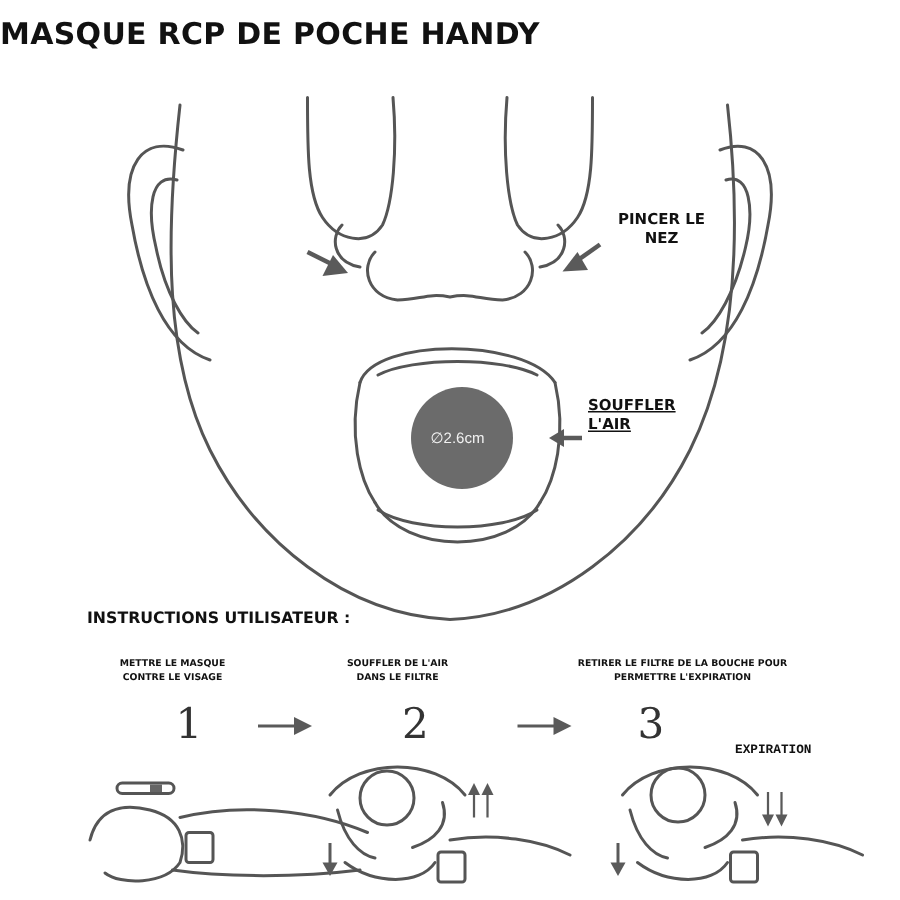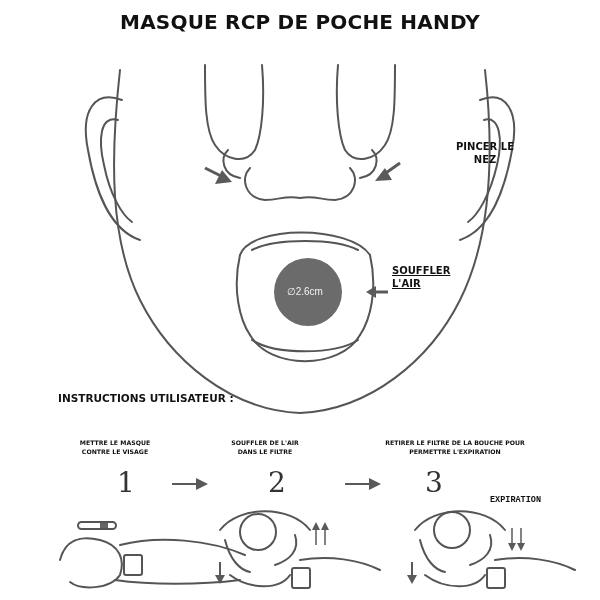--- a/index.html
+++ b/index.html
@@ -1,20 +1,20 @@
 <!DOCTYPE html>
 <html><head>
 <meta charset="utf-8">
 <style>
   html,body{margin:0;padding:0;background:#fff;}
   body{width:600px;height:600px;position:relative;overflow:hidden;font-family:"DejaVu Sans",sans-serif;color:#111;}
   .abs{position:absolute;}
-  .title{top:10px;left:0;width:600px;text-align:center;font-weight:bold;font-size:20px;letter-spacing:0.2px;}
+  .title{top:10px;left:0;width:600px;text-align:left;font-weight:bold;font-size:20px;letter-spacing:0.2px;}
   .lbl{font-weight:bold;font-size:10px;line-height:13px;}
-  .instr{left:58px;top:392px;font-weight:bold;font-size:10.5px;text-align:right;}
+  .instr{left:58px;top:406px;font-weight:bold;font-size:10.5px;text-align:right;}
   .step-cap{font-weight:bold;font-size:6.2px;line-height:8.5px;text-align:center;}
   .step-num{font-family:"DejaVu Serif",serif;font-size:28px;color:#333;font-weight:normal;}
   .diam{font-family:"Liberation Sans",sans-serif;color:#f2f2f2;font-size:10px;}
   svg{position:absolute;left:0;top:0;}
   .exp{font-family:Liberation Mono, monospace;font-weight:bold;font-size:8.5px;}
 </style>
 </head>
 <body>
 
 <svg width="600" height="600" viewBox="0 0 600 600">
@@ -92,21 +92,21 @@
     <polygon points="521,551 517,543 525,543" stroke="none"></polygon>
     <line x1="220" y1="562" x2="220" y2="578" stroke-width="2"></line>
     <polygon points="220,584 215,575 225,575" stroke="none"></polygon>
     <line x1="412" y1="562" x2="412" y2="578" stroke-width="2"></line>
     <polygon points="412,584 407,575 417,575" stroke="none"></polygon>
   </g>
 </svg>
 
 <div class="abs title">MASQUE RCP DE POCHE HANDY</div>
 
-<div class="abs lbl" style="left:412px;top:140px;text-align:center;margin-left:44px;">
+<div class="abs lbl" style="left:412px;top:140px;text-align:center;">
   <div>PINCER LE</div>
   <div>NEZ</div>
 </div>
 
 <div class="abs lbl" style="left:392px;top:264px;text-decoration:underline;">
   <div>SOUFFLER</div>
   <div>L'AIR</div>
 </div>
 
 <div class="abs diam" style="left:287px;top:286px;">∅2.6cm</div>

